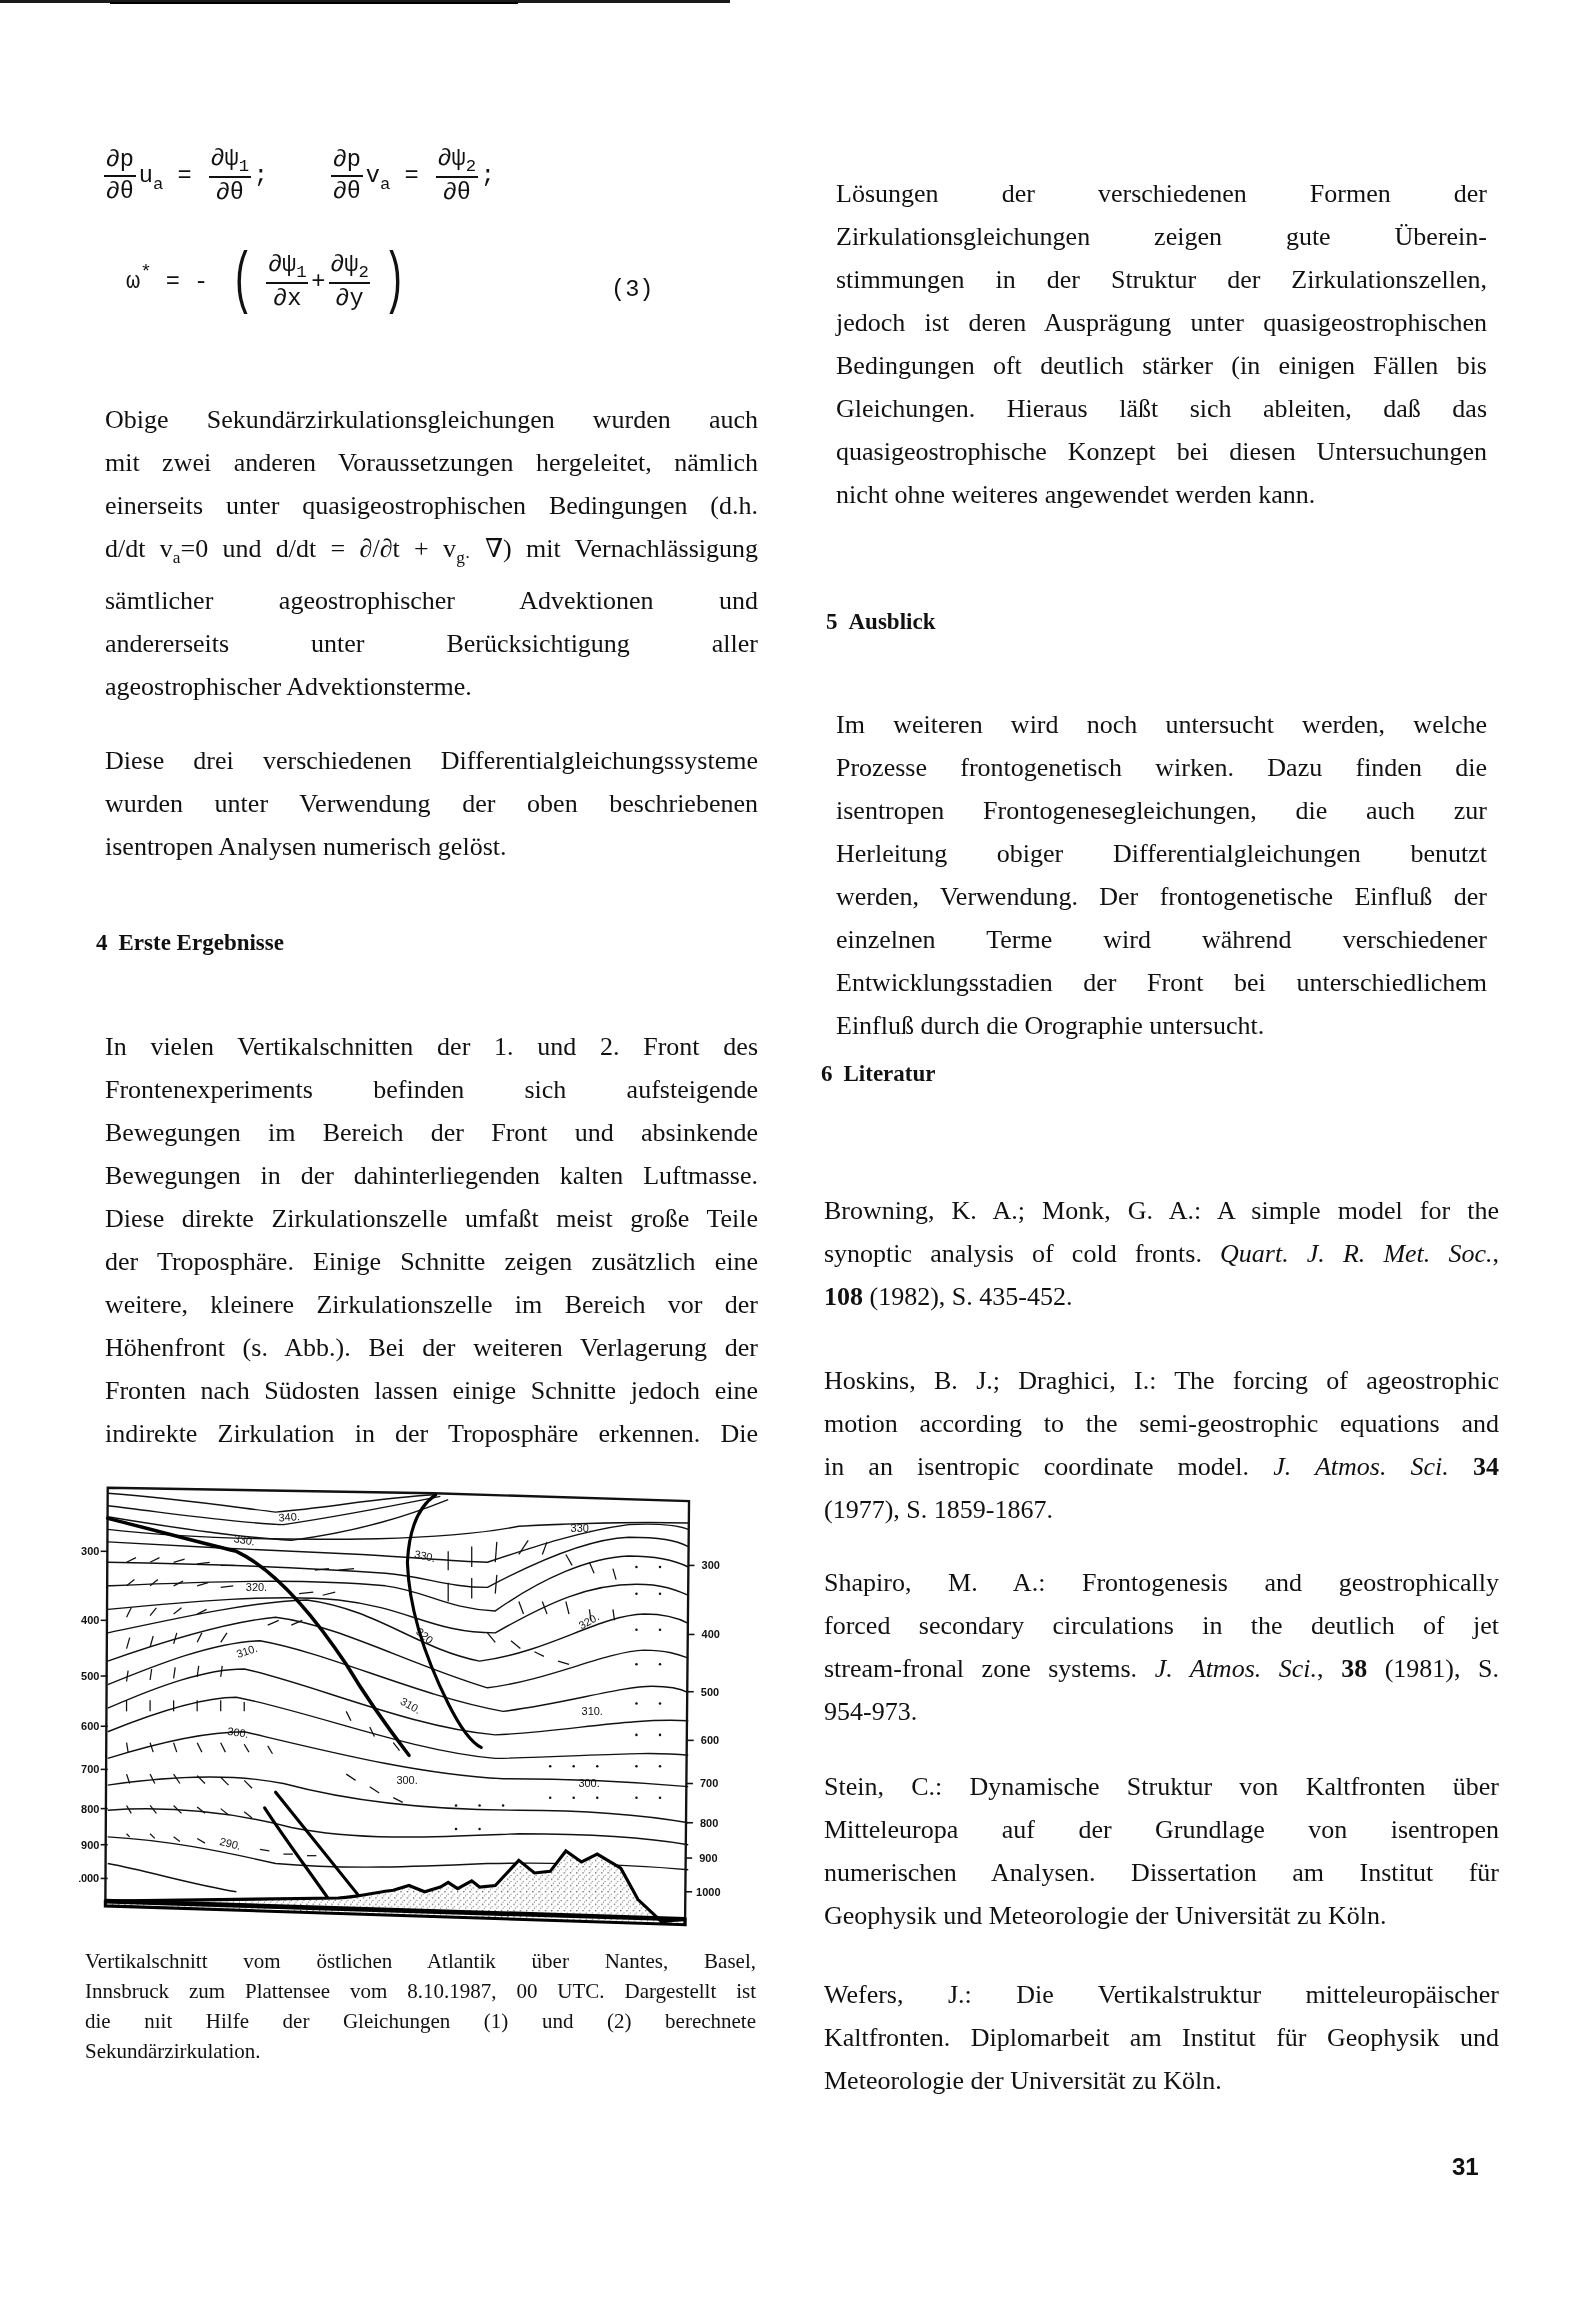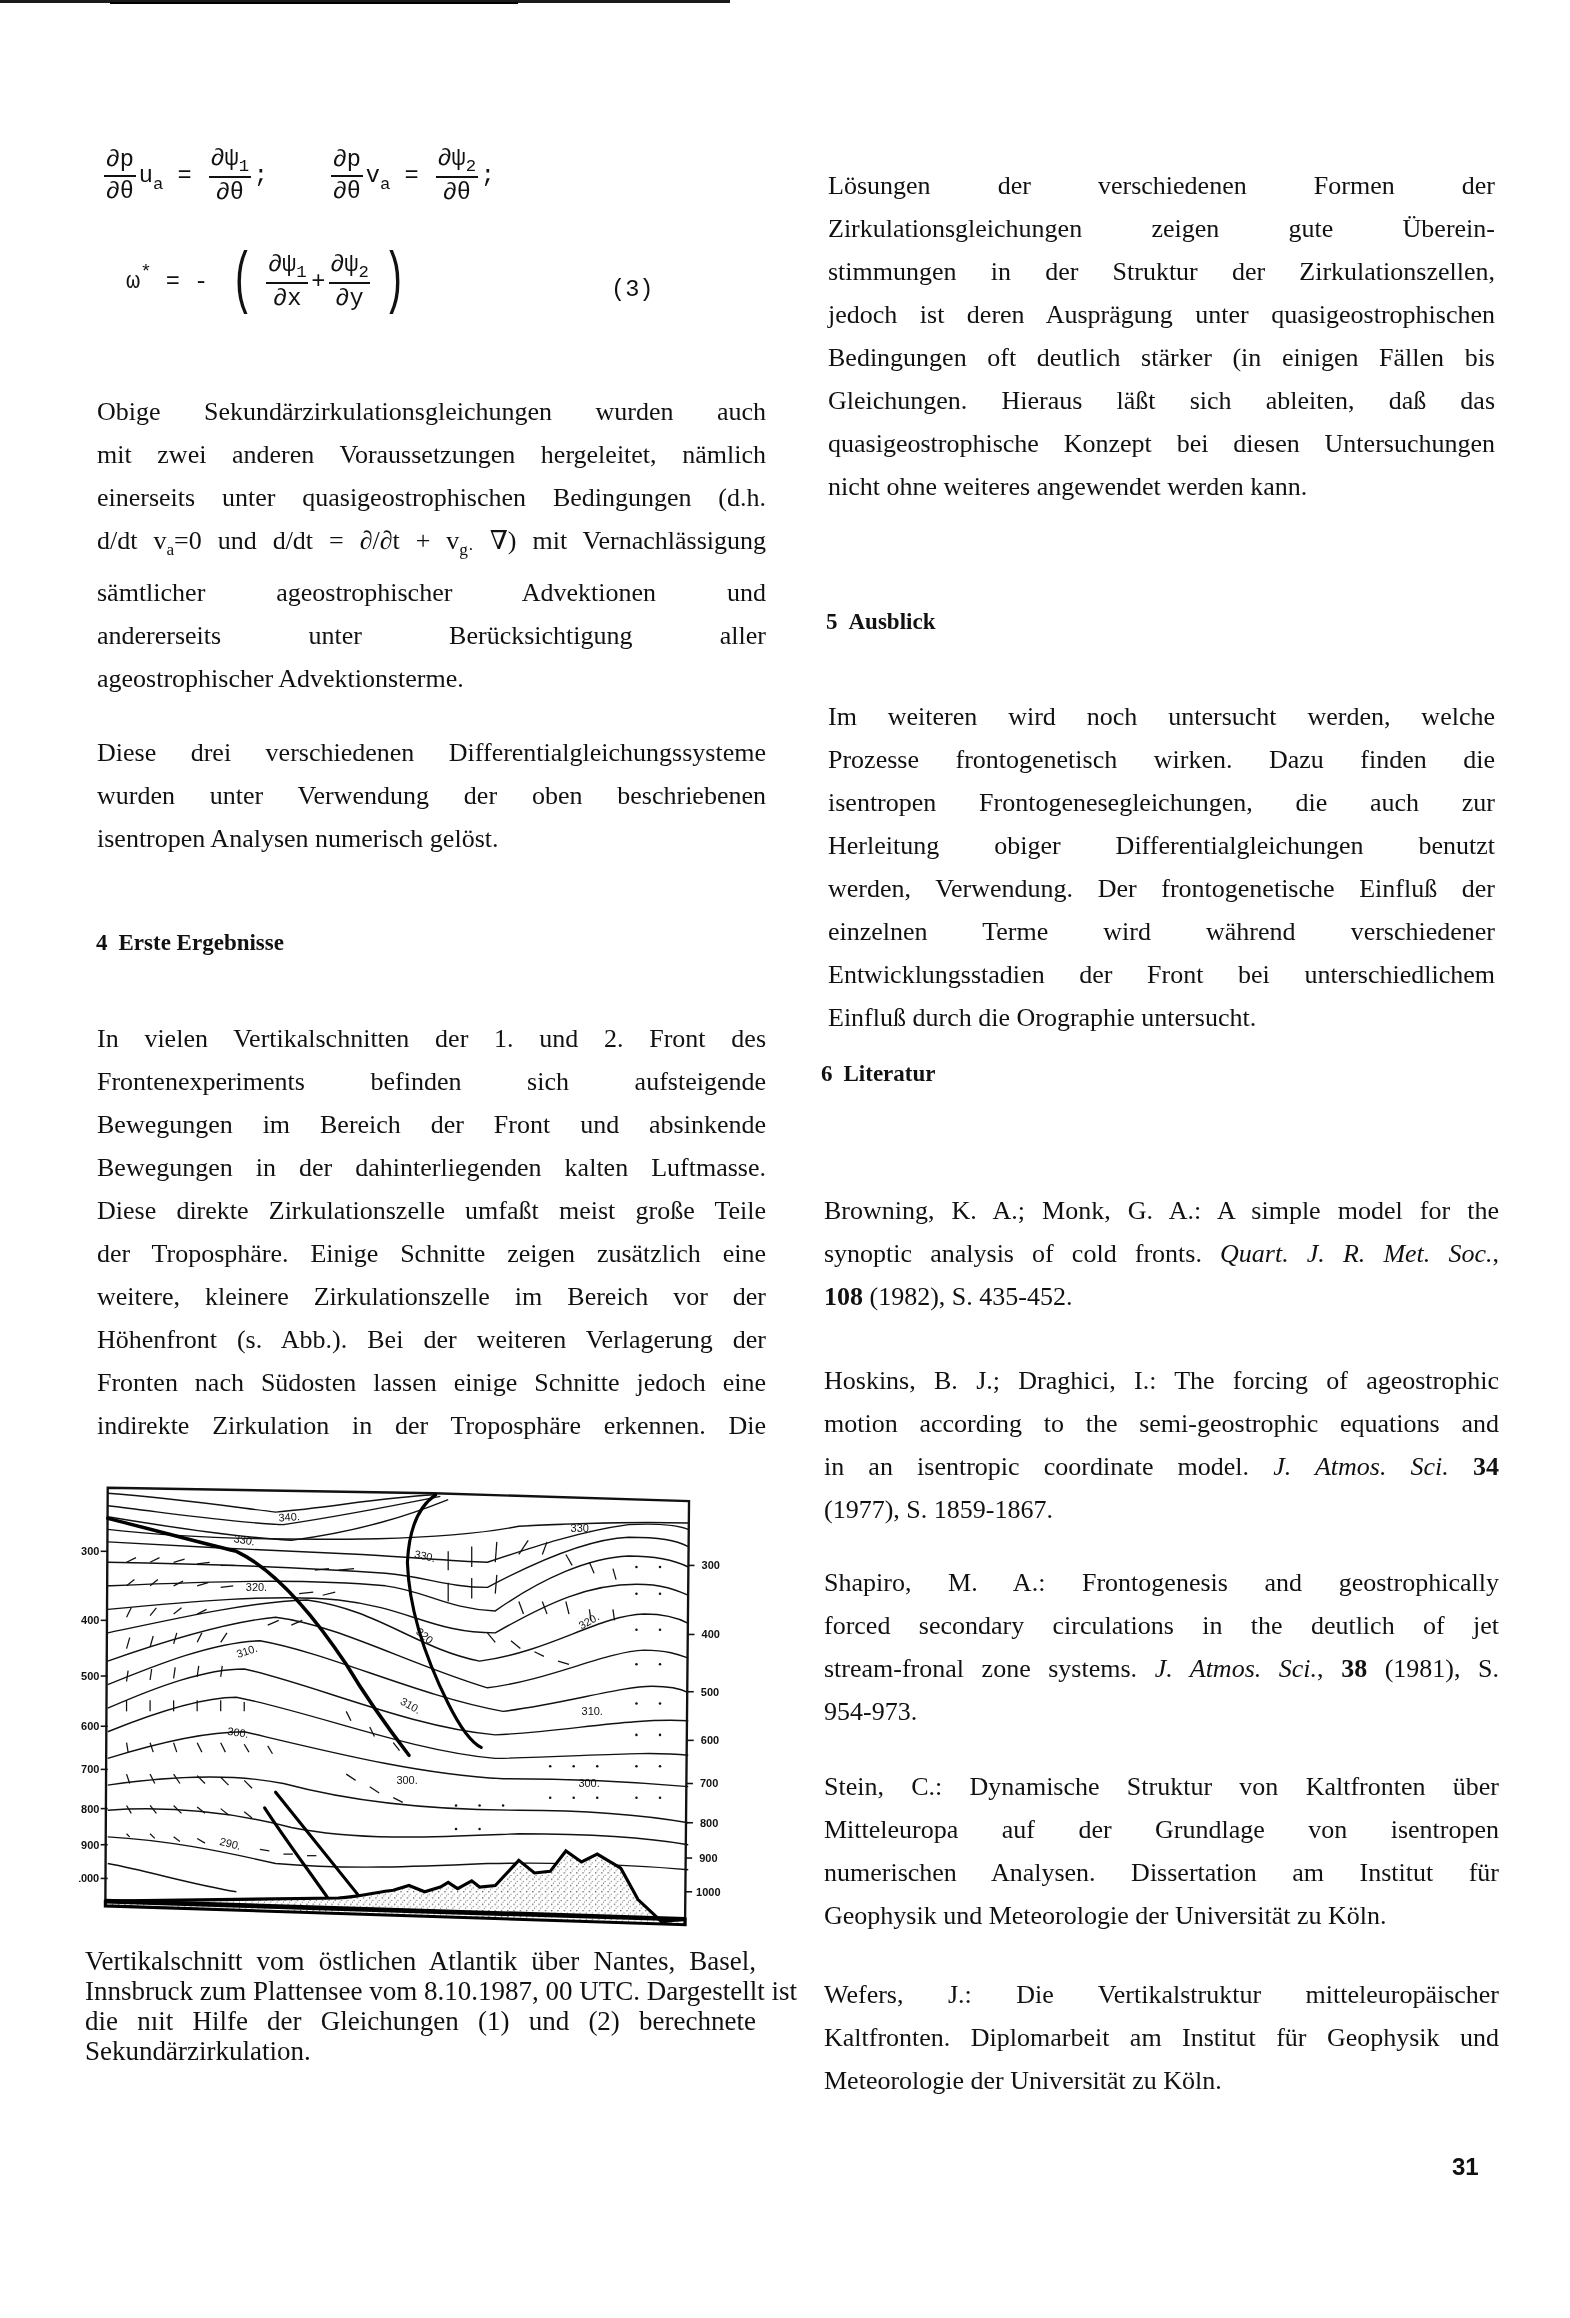--- a/index.html
+++ b/index.html
@@ -6,40 +6,40 @@
   body {
     width: 1570px; height: 2319px; position: relative; overflow: hidden;
     font-family: "Liberation Serif", "DejaVu Serif", serif; color: #111111;
   }
   .scanbar { position: absolute; left: 0; top: 0; width: 730px; height: 3.1px; background: #1a1a1a; }
   .scanbar2 { position: absolute; left: 110px; top: 1.6px; width: 408px; height: 2.4px; background: #000; }
 
   .col { position: absolute; font-size: 26px; line-height: 43px; }
   .col-left { left: 93px; width: 677px; }
   .col-right { left: 824px; width: 675px; }
-  .para { margin: 4px; text-align: justify; }
+  .para { margin: 12px; text-align: justify; }
   .para .ln { display: block; text-align: justify; text-align-last: justify; white-space: nowrap; }
   .para .ln.last { text-align-last: left; }
   .heading { position: absolute; font-weight: bold; font-size: 23px; line-height: 31px; white-space: nowrap; }
   .heading .num { margin-right: 11px; }
 
   
   .eq { position: absolute; font-family: "Liberation Mono", "DejaVu Sans Mono", monospace; font-size: 23.6px; color: #111; }
   .frac { display: inline-flex; flex-direction: column; align-items: center; vertical-align: middle; margin: 0 3.1px; }
   .frac .num-part { border-bottom: 2.4px solid #111; padding: 0 1.6px 1.6px 1.6px; line-height: 27px; }
   .frac .den-part { line-height: 28px; padding-top: 1.6px; }
   .sub { font-size: 17.3px; position: relative; top: 6.3px; }
   .sup { font-size: 19px; position: relative; top: -11px; }
   .paren { font-size: 68px; line-height: 68px; vertical-align: middle; font-weight: 200; transform: scaleX(0.55); display: inline-block; }
   .eqnum { position: absolute; font-family: "Liberation Mono", monospace; font-size: 23.6px; }
 
   
   .figure { position: absolute; left: 79px; top: 1476px; width: 707px; height: 455px; }
   .figure svg { width: 707px; height: 455px; display: block; }
-  .caption { position: absolute; left: 85px; top: 1946px; width: 671px; font-size: 27px; line-height: 30px; }
+  .caption { position: absolute; left: 85px; top: 1946px; width: 671px; font-size: 21px; line-height: 30px; }
   .caption .ln { display: block; text-align: justify; text-align-last: justify; white-space: nowrap; }
   .caption .ln.last { text-align-last: left; }
 
   .refs .ref { margin: 0; }
   i { font-style: italic; }
   b { font-weight: bold; }
   .pagenum { position: absolute; left: 1443px; top: 2153px; font-family: "Liberation Sans", "DejaVu Sans", sans-serif; font-weight: bold; font-size: 24px; margin-left: 9px; }
 </style>
 </head>
 <body>

